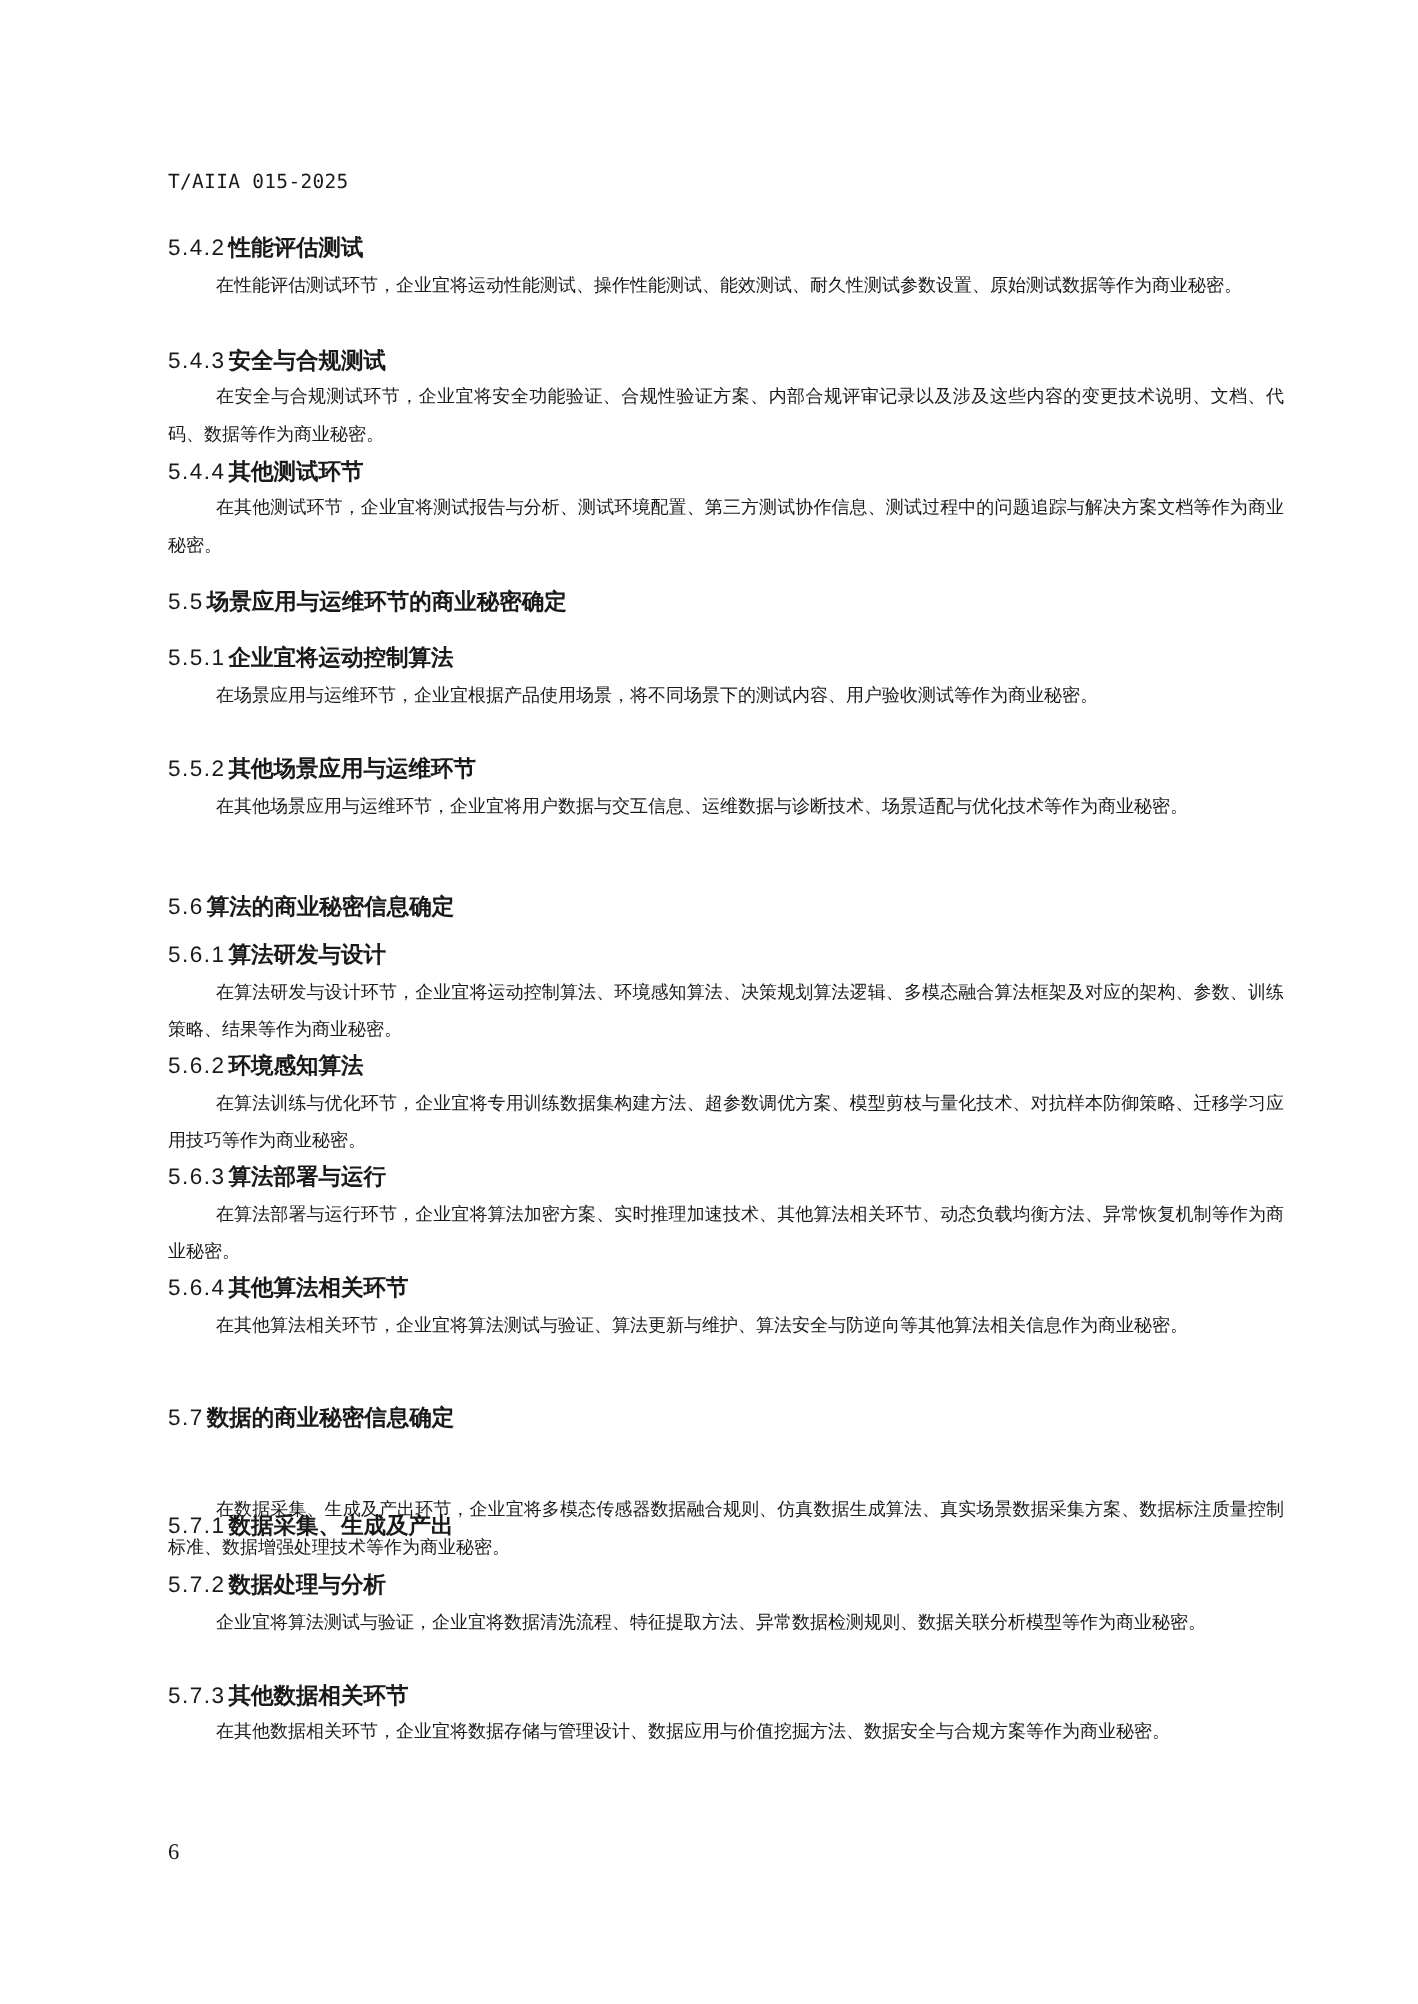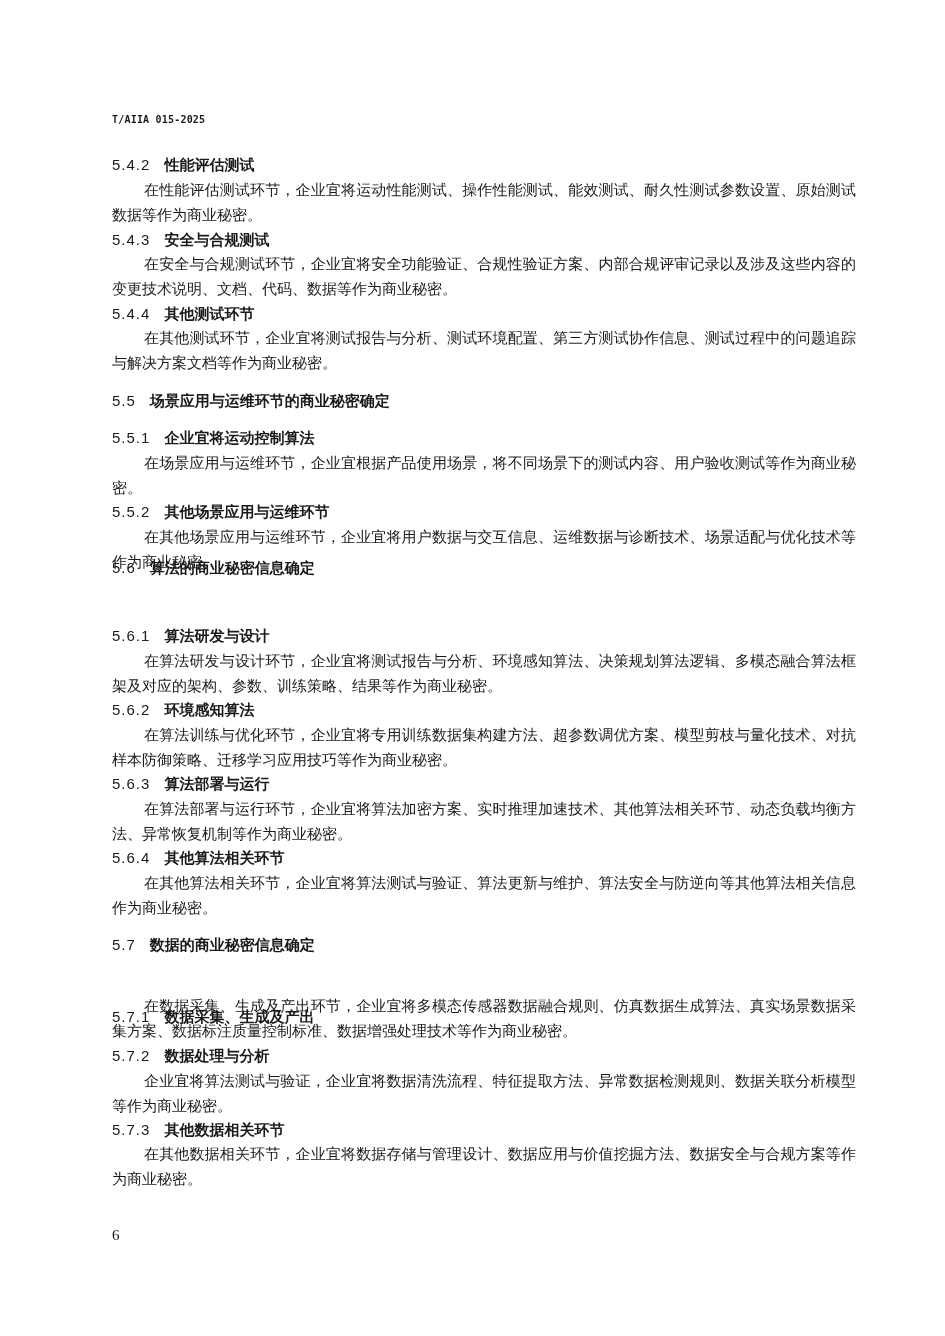--- a/index.html
+++ b/index.html
@@ -1,22 +1,22 @@
 <!DOCTYPE html>
 <html><head>
 <meta charset="utf-8">
 <style>
   html, body { margin: 0; padding: 0; background: #ffffff; }
   body { width: 945px; height: 1336px; position: relative; overflow: hidden; color: #1a1a1a; }
   .abs { position: absolute; white-space: nowrap; }
-  .std-code { left: 112px; top: 114px; font-family: "DejaVu Sans Mono", "Liberation Mono", monospace; font-size: 10px; letter-spacing: 0.2px; font-weight: bold; }
+  .std-code { left: 112px; top: 114px; font-family: "DejaVu Sans Mono", "Liberation Mono", monospace; font-size: 13px; letter-spacing: 0.2px; }
   .h3 { left: 112px; font-family: "DejaVu Sans", "Liberation Sans", sans-serif; font-size: 15px; font-weight: bold; height: 24px; line-height: 24px; }
   .h2 { left: 112px; font-family: "DejaVu Sans", "Liberation Sans", sans-serif; font-size: 15px; font-weight: bold; height: 24px; line-height: 24px; text-align: right; }
-  .num { font-weight: normal; font-family: "Liberation Sans", sans-serif; display: inline-block; margin-right: 14px; letter-spacing: 1px; }
-  .para { left: 112px; width: 744px; font-family: "DejaVu Serif", "Liberation Serif", serif; font-size: 15px; line-height: 24.5px; text-align: justify; text-indent: 32px; white-space: normal; }
+  .num { font-weight: normal; font-family: "Liberation Sans", sans-serif; display: inline-block; margin-right: 2px; letter-spacing: 1px; }
+  .para { left: 112px; width: 744px; font-family: "DejaVu Serif", "Liberation Serif", serif; font-size: 12px; line-height: 24.5px; text-align: justify; text-indent: 32px; white-space: normal; }
   .page-num { left: 112px; top: 1227px; font-family: "Liberation Serif", serif; font-size: 15px; }
 </style>
 </head>
 <body>
 
 <div class="abs std-code">T/AIIA 015-2025</div>
 
 <div class="abs h3" style="top:153px"><span class="num">5.4.2</span><span>性能评估测试</span></div>
 <div class="abs para" style="top:178px">在性能评估测试环节，企业宜将运动性能测试、操作性能测试、能效测试、耐久性测试参数设置、原始测试数据等作为商业秘密。</div>
 
@@ -27,24 +27,24 @@
 <div class="abs para" style="top:326px">在其他测试环节，企业宜将测试报告与分析、测试环境配置、第三方测试协作信息、测试过程中的问题追踪与解决方案文档等作为商业秘密。</div>
 
 <div class="abs h2" style="top:389px"><span class="num">5.5</span><span>场景应用与运维环节的商业秘密确定</span></div>
 
 <div class="abs h3" style="top:426px"><span class="num">5.5.1</span><span>企业宜将运动控制算法</span></div>
 <div class="abs para" style="top:451px">在场景应用与运维环节，企业宜根据产品使用场景，将不同场景下的测试内容、用户验收测试等作为商业秘密。</div>
 
 <div class="abs h3" style="top:500px"><span class="num">5.5.2</span><span>其他场景应用与运维环节</span></div>
 <div class="abs para" style="top:525px">在其他场景应用与运维环节，企业宜将用户数据与交互信息、运维数据与诊断技术、场景适配与优化技术等作为商业秘密。</div>
 
-<div class="abs h2" style="top:556px"><span class="num">5.6</span><span>算法的商业秘密信息确定</span></div>
+<div class="abs h2" style="top:592px"><span class="num">5.6</span><span>算法的商业秘密信息确定</span></div>
 
 <div class="abs h3" style="top:624px"><span class="num">5.6.1</span><span>算法研发与设计</span></div>
-<div class="abs para" style="top:649px">在算法研发与设计环节，企业宜将测试报告与分析、环境感知算法、决策规划算法逻辑、多模态融合算法框架及对应的架构、参数、训练策略、结果等作为商业秘密。</div>
+<div class="abs para" style="top:649px">在算法研发与设计环节，企业宜将运动控制算法、环境感知算法、决策规划算法逻辑、多模态融合算法框架及对应的架构、参数、训练策略、结果等作为商业秘密。</div>
 
 <div class="abs h3" style="top:698px"><span class="num">5.6.2</span><span>环境感知算法</span></div>
 <div class="abs para" style="top:723px">在算法训练与优化环节，企业宜将专用训练数据集构建方法、超参数调优方案、模型剪枝与量化技术、对抗样本防御策略、迁移学习应用技巧等作为商业秘密。</div>
 
 <div class="abs h3" style="top:772px"><span class="num">5.6.3</span><span>算法部署与运行</span></div>
 <div class="abs para" style="top:797px">在算法部署与运行环节，企业宜将算法加密方案、实时推理加速技术、其他算法相关环节、动态负载均衡方法、异常恢复机制等作为商业秘密。</div>
 
 <div class="abs h3" style="top:846px"><span class="num">5.6.4</span><span>其他算法相关环节</span></div>
 <div class="abs para" style="top:871px">在其他算法相关环节，企业宜将算法测试与验证、算法更新与维护、算法安全与防逆向等其他算法相关信息作为商业秘密。</div>
 

